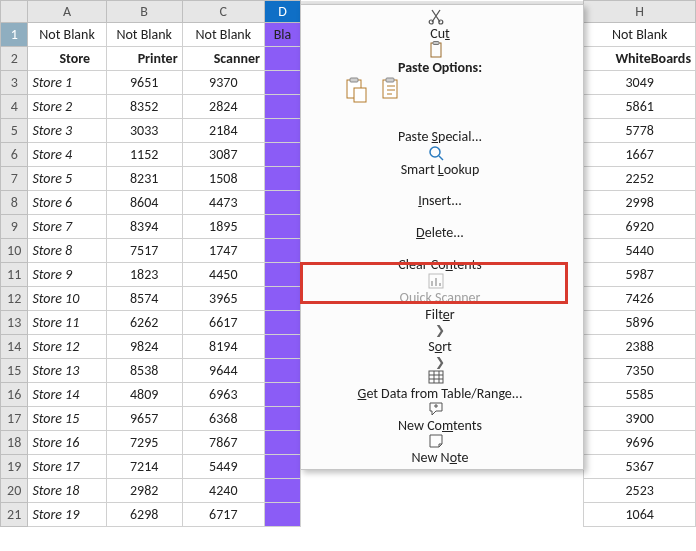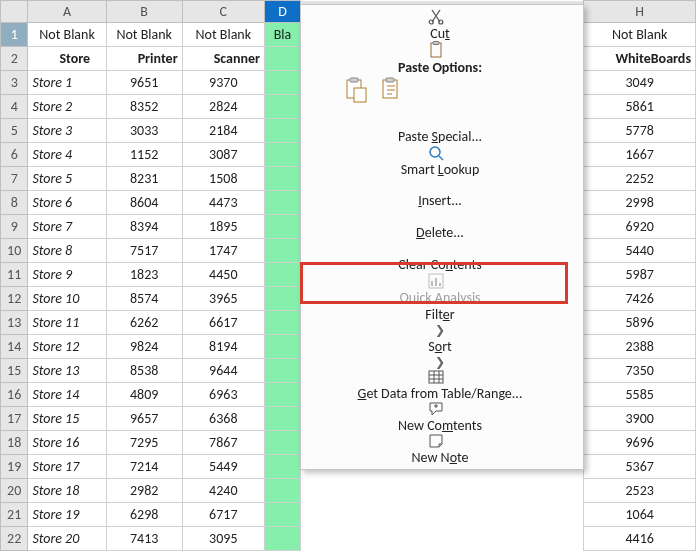--- a/index.html
+++ b/index.html
@@ -41,21 +41,21 @@
   .col-hdr-row th { height: 22px; }
   .col-A { width: 80px; }
   .col-B { width: 74px; }
   .col-C { width: 74px; }
   .col-D { width: 24px; }
   .col-H { width: 98px; }
   .hdr-cell { text-align: center; }
   .data-header td { font-weight: bold; padding-left: 31px; }
   .italic { font-style: italic; }
   .num { text-align: center; }
-  .sel-col { background: #86efac; }
+  .sel-col { background: #8b5cf6; }
   .sel-col-hdr { background:#0f6fc6!important; color:#fff!important; }
   .spacer { width: 320px; border:none!important; }
   .context-menu {
     position: absolute;
     top: 4px; left: 300px;
     width: 284px;
     background: #fcfcfc;
     border: 1px solid #c6c6c6;
     box-shadow: 3px 3px 6px rgba(0,0,0,0.25);
     padding: 4px 0;
@@ -297,29 +297,20 @@
       </tr>
       <tr>
         <th class="row-hdr">21</th>
         <td class="italic">Store 19</td>
         <td class="num">6298</td>
         <td class="num">6717</td>
         <td class="sel-col"></td>
         <td class="spacer"></td>
         <td class="num">1064</td>
       </tr>
-      <tr>
-        <th class="row-hdr">22</th>
-        <td class="italic">Store 20</td>
-        <td class="num">7413</td>
-        <td class="num">3095</td>
-        <td class="sel-col"></td>
-        <td class="spacer"></td>
-        <td class="num">4416</td>
-      </tr>
     </tbody>
 </table>
 
 <div class="context-menu">
   <div class="menu-item">
     <span class="menu-icon">
       <svg width="16" height="16" viewBox="0 0 16 16">
           <path d="M4 1l8 12M12 1L4 13" stroke="#555" stroke-width="1.3" fill="none"></path>
           <circle cx="3.2" cy="13" r="2" fill="none" stroke="#555" stroke-width="1.2"></circle>
           <circle cx="12.8" cy="13" r="2" fill="none" stroke="#555" stroke-width="1.2"></circle>
@@ -379,21 +370,21 @@
   </div>
   <div class="menu-item disabled">
     <span class="menu-icon">
       <svg width="16" height="16" viewBox="0 0 16 16">
           <rect x="1" y="1" width="14" height="14" fill="none" stroke="#bbb"></rect>
           <rect x="3" y="8" width="2" height="5" fill="#bbb"></rect>
           <rect x="7" y="5" width="2" height="8" fill="#bbb"></rect>
           <rect x="11" y="10" width="2" height="3" fill="#bbb"></rect>
         </svg>
     </span>
-    <span class="menu-label"><u>Q</u><span>uick Analysis</span></span>
+    <span class="menu-label"><u>Q</u><span>uick Scanner</span></span>
   </div>
   <div class="menu-item">
     <span class="menu-icon"></span>
     <span class="menu-label"><span>Filt</span><u>e</u><span>r</span></span>
     <span class="submenu-arrow">❯</span>
   </div>
   <div class="menu-item">
     <span class="menu-icon"></span>
     <span class="menu-label"><span>S</span><u>o</u><span>rt</span></span>
     <span class="submenu-arrow">❯</span>

